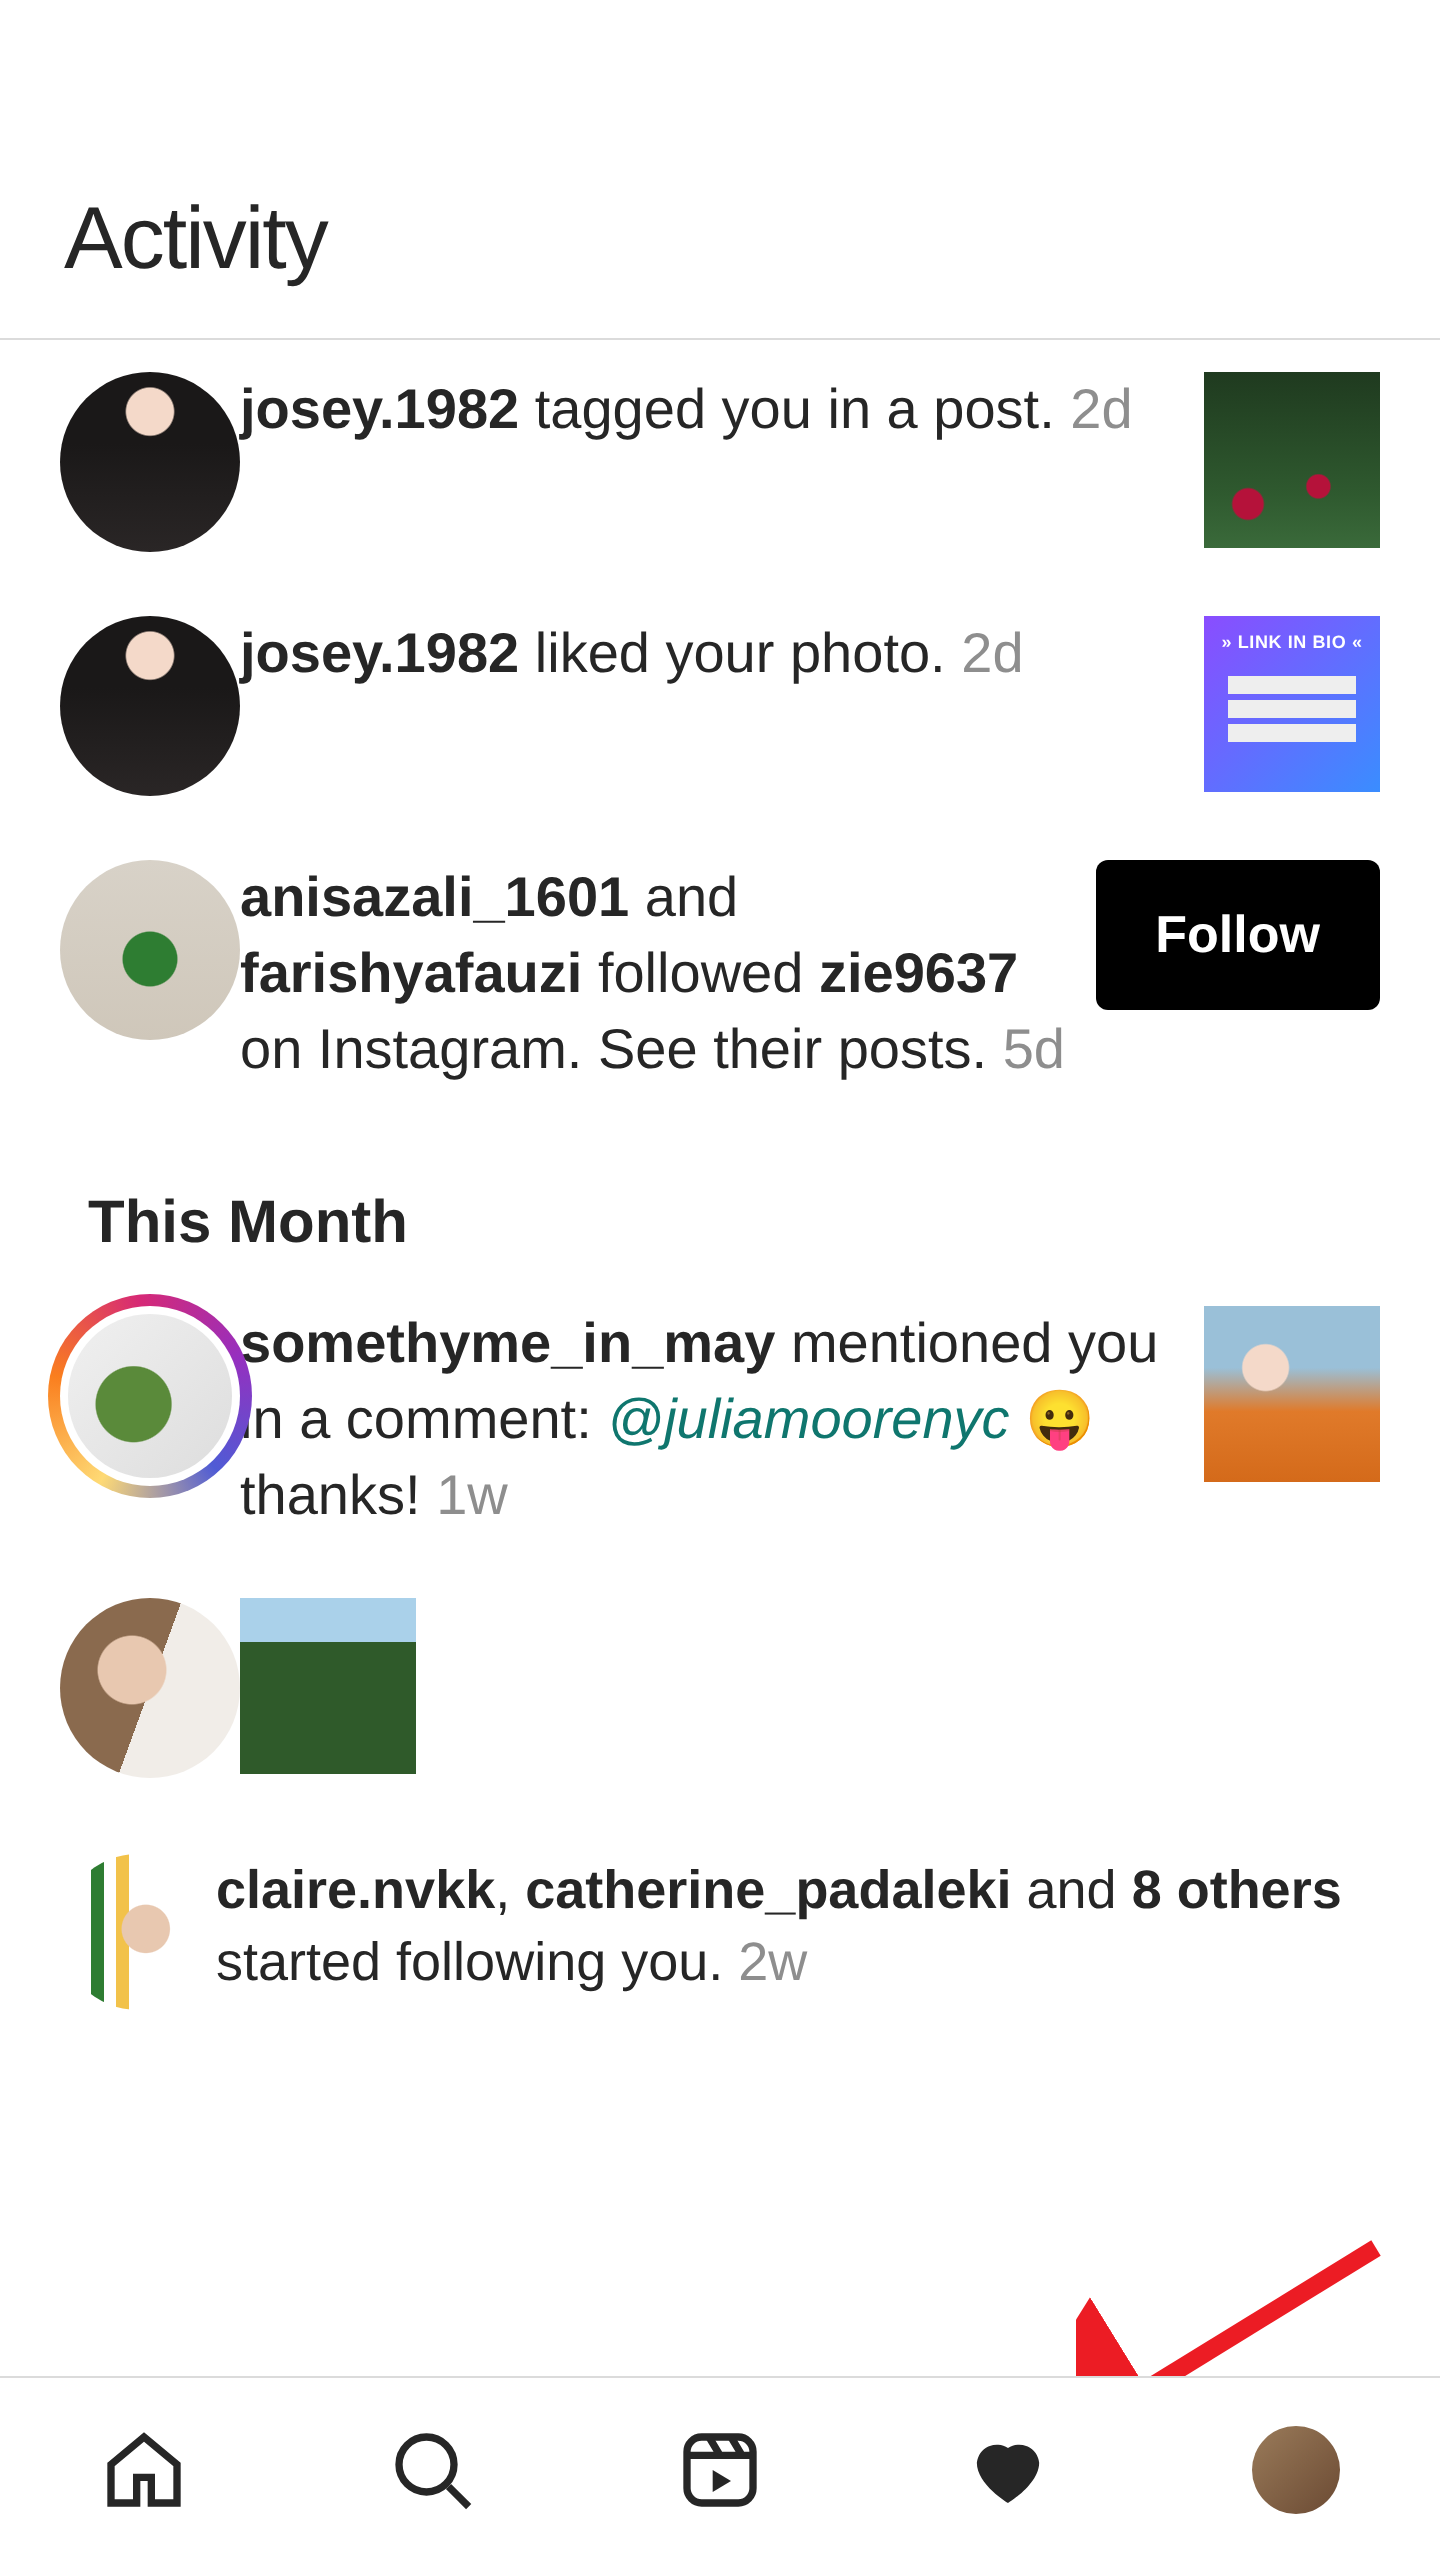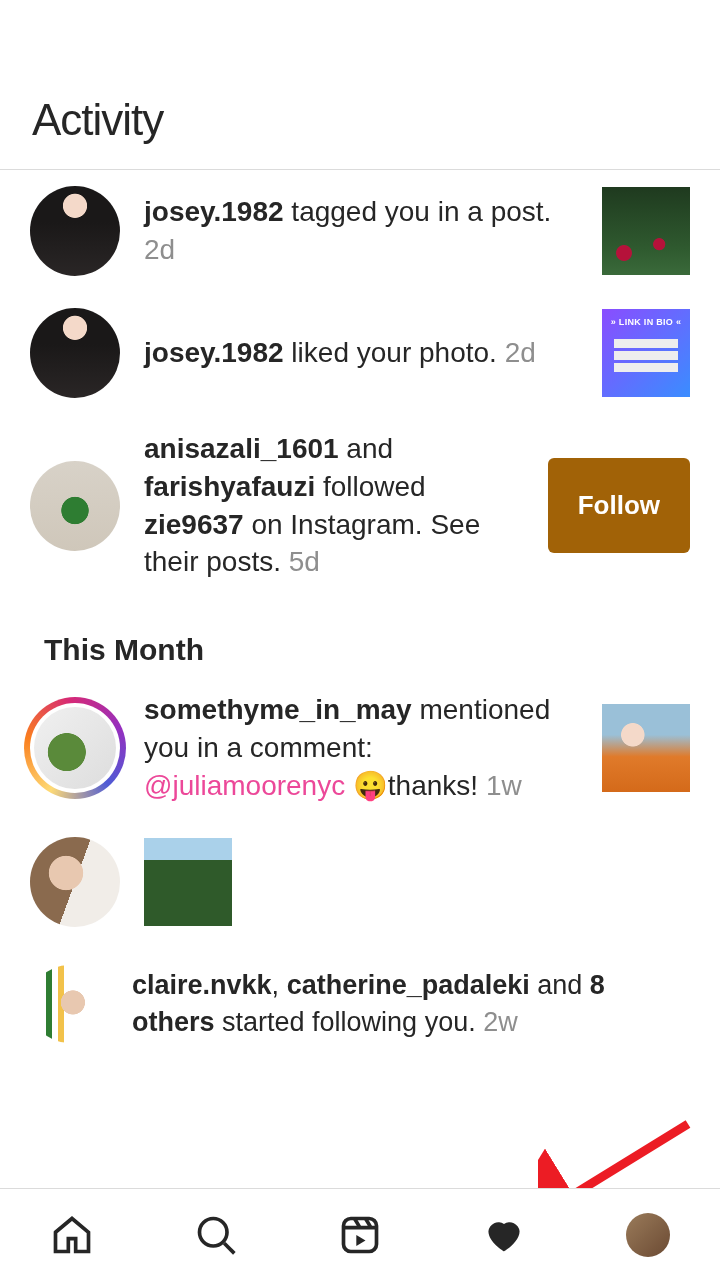--- a/index.html
+++ b/index.html
@@ -1,32 +1,32 @@
 <!DOCTYPE html>
 <html><head>
 <meta charset="utf-8">
 <style>
   * { box-sizing: border-box; margin: 0; padding: 0; }
   html, body { width: 720px; height: 1280px; font-family: -apple-system, Helvetica, Arial, sans-serif; background: #fff; color: #262626; overflow: hidden; position: relative; }
   .header { padding: 95px 32px 24px; font-size: 44px; font-weight: 400; letter-spacing: -1px; }
   .divider { border-top: 1px solid #dbdbdb; }
   .feed { padding: 0 0 0 0; }
-  .row { display: flex; align-items: center; padding: 16px 30px; gap: 24px; }
+  .row { display: flex; align-items: flex-start; padding: 16px 30px; }
   .avatar-wrap { flex: 0 0 90px; width: 90px; height: 90px; position: relative; }
   .avatar-wrap.small { flex: 0 0 78px; width: 78px; height: 78px; }
   .avatar { width: 100%; height: 100%; border-radius: 50%; background:#ccc center/cover; display:block; }
   .story-ring { position:absolute; inset:-6px; border-radius:50%; background: conic-gradient(from 210deg, #feda75, #fa7e1e, #d62976, #962fbf, #4f5bd5, #feda75); z-index:0; }
   .story-ring + .avatar-inner { position:absolute; inset:0; border-radius:50%; background:#fff; padding:4px; }
   .avatar-inner .avatar { width:100%; height:100%; }
   .body { flex: 1; font-size: 28px; line-height: 1.35; }
   .body .u { font-weight: 700; }
   .body .time { color:#8e8e8e; }
-  .body .mention { color:#ec4899; }
+  .body .mention { color:#0f766e;font-style:italic; }
   .thumb { flex:0 0 88px; width:88px; height:88px; background:#888 center/cover; }
-  .follow-btn { flex:0 0 auto; background:#a16207; color:#fff; font-weight:600; border:none; border-radius:6px; font-size:26px; padding:32px 30px; }
+  .follow-btn { flex:0 0 auto; background:#000000; color:#fff; font-weight:600; border:none; border-radius:6px; font-size:26px; padding:22px 30px; }
   .section-title { font-size: 30px; font-weight:700; padding: 36px 44px 8px; }
   .bottom-nav { position:absolute; bottom:0; left:0; right:0; height:92px; border-top:1px solid #dbdbdb; display:flex; align-items:center; justify-content:space-around; background:#fff; }
   .nav-btn { width:48px; height:48px; display:flex; align-items:center; justify-content:center; }
   .nav-btn svg { width:44px; height:44px; }
   .nav-avatar { width:44px; height:44px; border-radius:50%; background:linear-gradient(135deg,#9a7b5a,#6b4a33); background-size:cover; }
   .arrow { position:absolute; pointer-events:none; }
   
   .av-josey { background: radial-gradient(circle at 50% 22%, #f4d9c9 0 14%, transparent 15%), linear-gradient(180deg,#1a1818 40%,#2a2626 100%); }
   .av-josey::after{content:"";position:absolute;inset:0;border-radius:50%;}
   .av-machine { background: radial-gradient(circle at 50% 55%, #2e7d32 0 20%, transparent 21%), linear-gradient(180deg,#d8d2c8 0,#cfc7ba 100%); }

